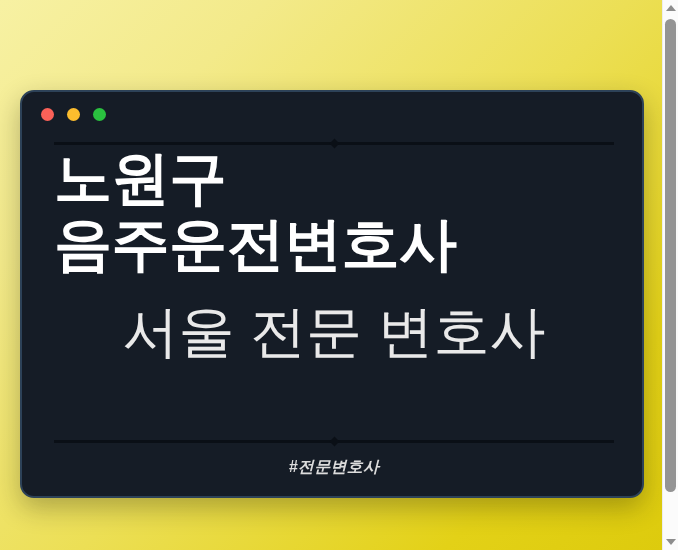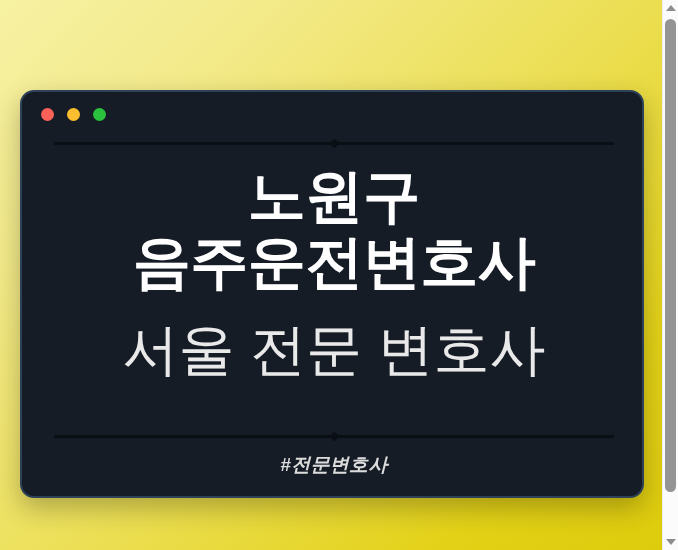--- a/index.html
+++ b/index.html
@@ -125,23 +125,22 @@
     width: 7px;
     height: 7px;
     margin-left: -3.5px;
     margin-top: -3.5px;
     background: #0a0f16;
     transform: rotate(45deg);
   }
 
   #title-wrap {
     flex: none;
-    padding-top: 18px;
-    width: 560px;
-    text-align: center;
+    width: 560px;
+    text-align: left;
   }
   #card-title {
     color: #ffffff;
     font-size: 58px;
     font-weight: bold;
     line-height: 1.13;
     letter-spacing: -0.5px;
     word-break: keep-all;
   }
 
@@ -161,21 +160,21 @@
   #spacer { flex: 1 1 auto; }
 
   #tag-wrap {
     flex: none;
     width: 560px;
     text-align: center;
     padding-top: 14px;
   }
   #card-tag {
     color: #dcdcdc;
-    font-size: 19px;
+    font-size: 16px;
     font-style: italic;
     font-weight: bold;
     letter-spacing: 0.3px;
   }
 </style>
 </head>
 <body>
 
 <div id="viewport">
 

